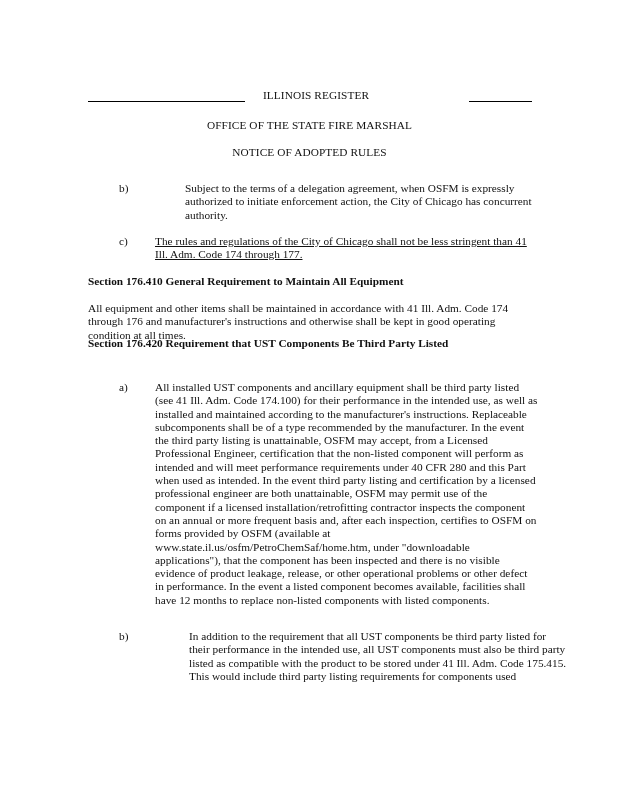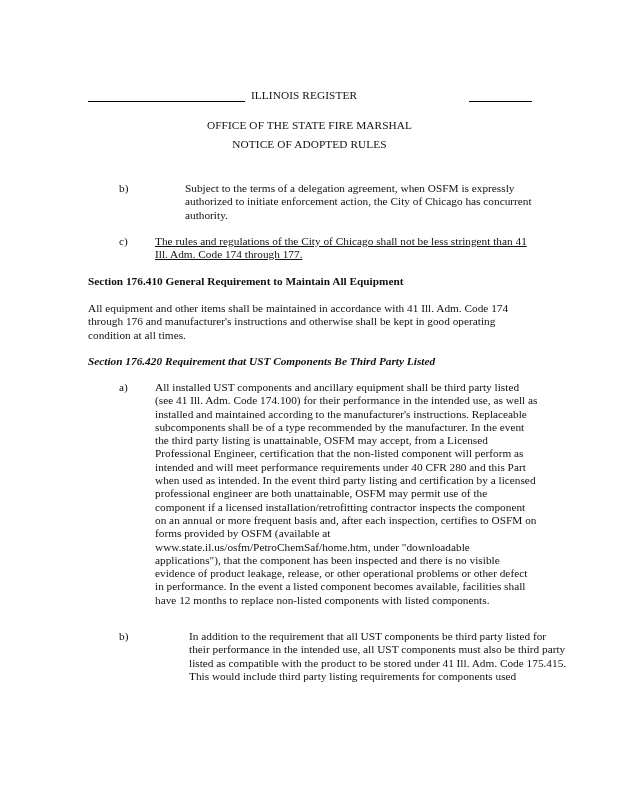--- a/index.html
+++ b/index.html
@@ -13,36 +13,36 @@
     .para { position: absolute; text-align: left; }
     .label { position: absolute; }
     .heading { position: absolute; font-weight: bold; left: 88px; }
   </style>
 </head>
 <body>
 
 <div>
 
   <div class="hdr-line" style="left:88px; top:101px; width:157px;"></div>
-  <div class="center" style="top:89px; width:600px; left:4px;">ILLINOIS REGISTER</div>
+  <div class="center" style="top:89px; width:600px; left:16px;">ILLINOIS REGISTER</div>
   <div class="hdr-line" style="left:469px; top:101px; width:63px;"></div>
 
   <div class="center" style="top:119px;">OFFICE OF THE STATE FIRE MARSHAL</div>
-  <div class="center" style="top:138px;">NOTICE OF ADOPTED RULES</div>
+  <div class="center" style="top:146px;">NOTICE OF ADOPTED RULES</div>
 
   <div class="label" style="left:119px; top:182px;">b)</div>
   <div class="para" style="left:155px; top:182px; width:368px;margin-left:30px;">Subject to the terms of a delegation agreement, when OSFM is expressly authorized to initiate enforcement action, the City of Chicago has concurrent authority.</div>
 
   <div class="label" style="left:119px; top:235px;">c)</div>
   <div class="para" style="left:155px; top:235px; width:385px;text-decoration:underline;">The rules and regulations of the City of Chicago shall not be less stringent than 41 Ill. Adm. Code 174 through 177.</div>
 
   <div class="heading" style="top:275px;">Section 176.410  General Requirement to Maintain All Equipment</div>
   <div class="para" style="left:88px; top:302px; width:440px;">All equipment and other items shall be maintained in accordance with 41 Ill. Adm. Code 174 through 176 and manufacturer's instructions and otherwise shall be kept in good operating condition at all times.</div>
 
-  <div class="heading" style="top:355px;font-style:italic;">Section 176.420  Requirement that UST Components Be Third Party Listed</div>
+  <div class="heading" style="top:337px;">Section 176.420  Requirement that UST Components Be Third Party Listed</div>
 
   <div class="label" style="left:119px; top:381px;">a)</div>
   <div class="para" style="left:155px; top:381px; width:383px;">All installed UST components and ancillary equipment shall be third party listed (see 41 Ill. Adm. Code 174.100) for their performance in the intended use, as well as installed and maintained according to the manufacturer's instructions. Replaceable subcomponents shall be of a type recommended by the manufacturer. In the event the third party listing is unattainable, OSFM may accept, from a Licensed Professional Engineer, certification that the non-listed component will perform as intended and will meet performance requirements under 40 CFR 280 and this Part when used as intended. In the event third party listing and certification by a licensed professional engineer are both unattainable, OSFM may permit use of the component if a licensed installation/retrofitting contractor inspects the component on an annual or more frequent basis and, after each inspection, certifies to OSFM on forms provided by OSFM (available at www.state.il.us/osfm/PetroChemSaf/home.htm, under "downloadable applications"), that the component has been inspected and there is no visible evidence of product leakage, release, or other operational problems or other defect in performance. In the event a listed component becomes available, facilities shall have 12 months to replace non-listed components with listed components.</div>
 
   <div class="label" style="left:119px; top:630px;">b)</div>
   <div class="para" style="left:155px; top:630px; width:380px;margin-left:34px;">In addition to the requirement that all UST components be third party listed for their performance in the intended use, all UST components must also be third party listed as compatible with the product to be stored under 41 Ill. Adm. Code 175.415. This would include third party listing requirements for components used</div>
 
 </div>
 
 </body></html>

